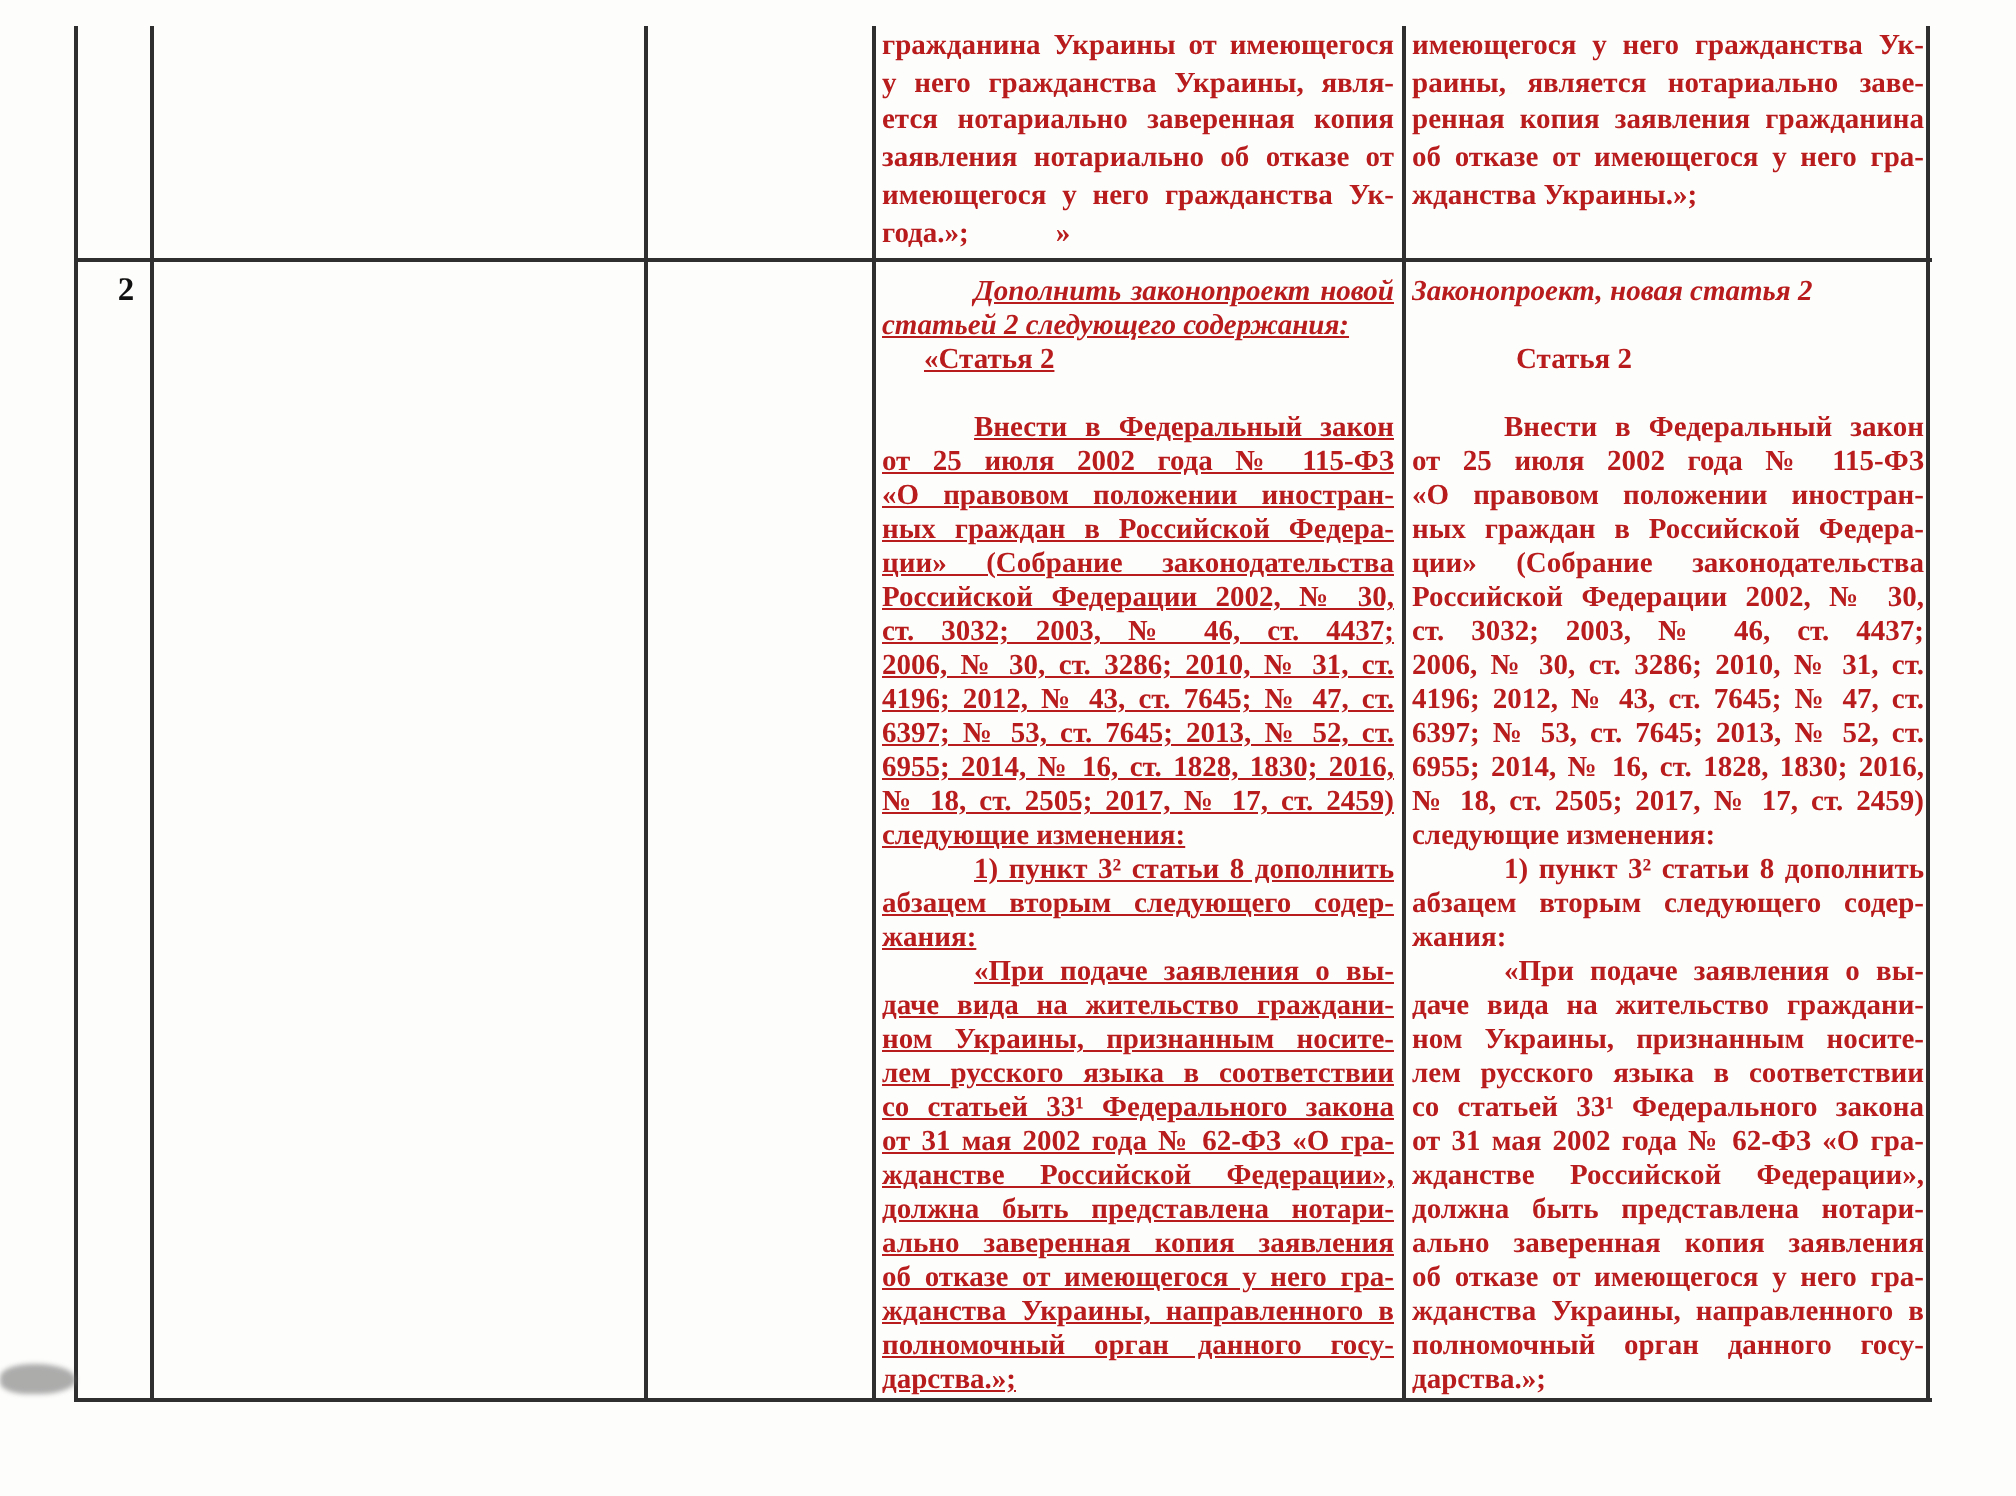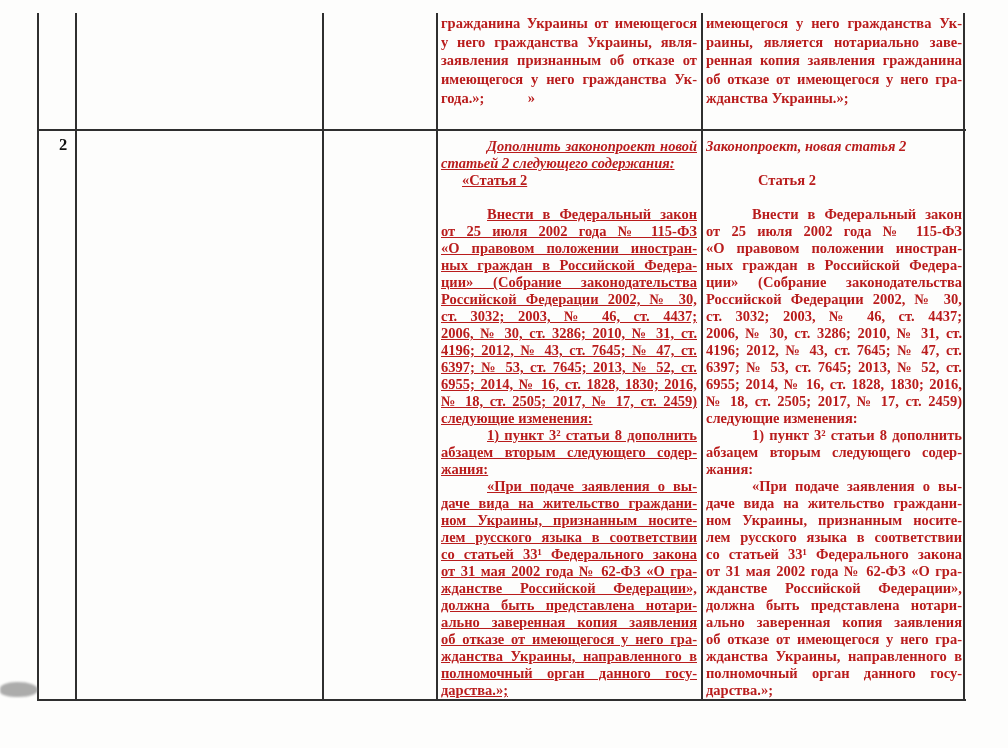--- a/index.html
+++ b/index.html
@@ -83,21 +83,22 @@
   <div class="vline" style="left:963px"></div>
   <div class="hline" style="top:129px"></div>
   <div class="hline" style="top:699px"></div>
 
   <div class="row-number">2</div>
 
   <div class="cell row1" style="left:441px; top:14px;  width:256px;">
       <div class="par cont">
         <div class="ln first">гражданина Украины от имеющегося</div>
         <div class="ln">у него гражданства Украины, явля-</div>
-        <div class="ln">заявления признанным об отказе от</div>
+        <div class="ln">ется нотариально заверенная копия</div>
+        <div class="ln">заявления нотариально об отказе от</div>
         <div class="ln">имеющегося у него гражданства Ук-</div>
         <div class="ln last">года.»;            »</div>
       </div>
     </div>
   <div class="cell row1" style="left:706px; top:14px;  width:256px;">
       <div class="par cont">
         <div class="ln first">имеющегося у него гражданства Ук-</div>
         <div class="ln">раины, является нотариально заве-</div>
         <div class="ln">ренная копия заявления гражданина</div>
         <div class="ln">об отказе от имеющегося у него гра-</div>

